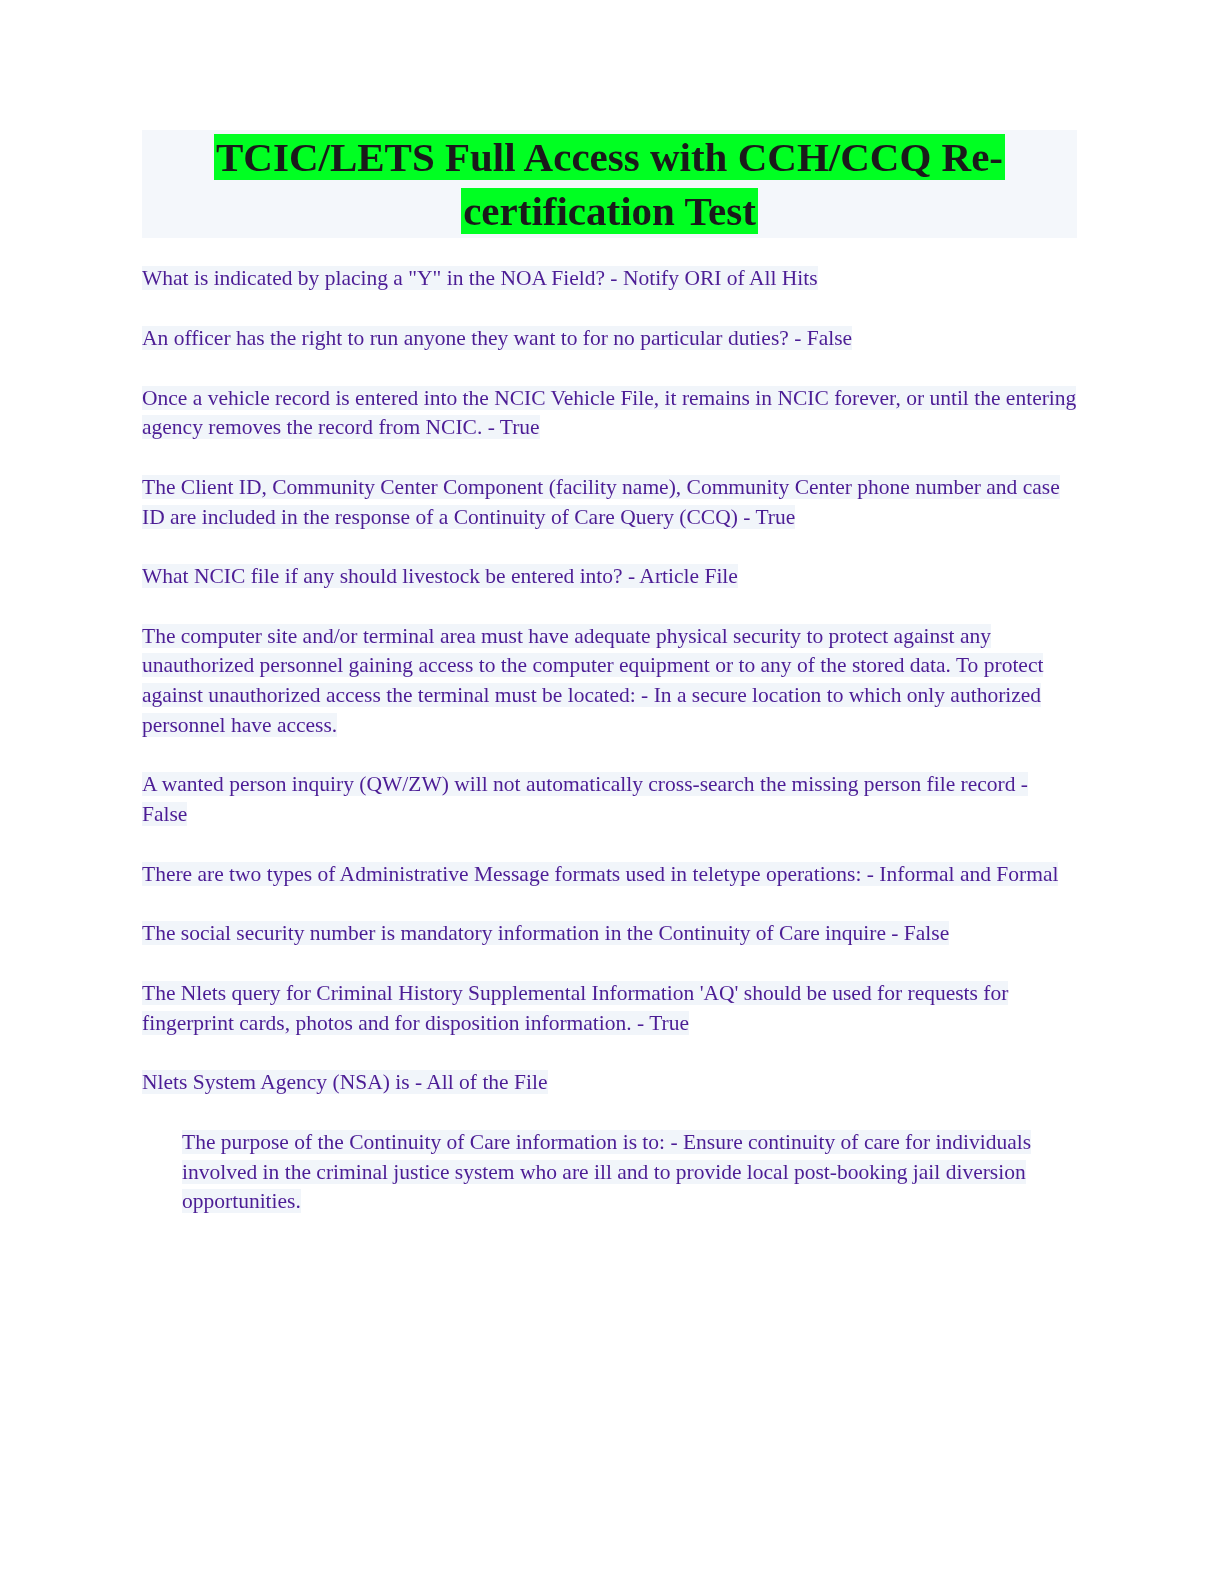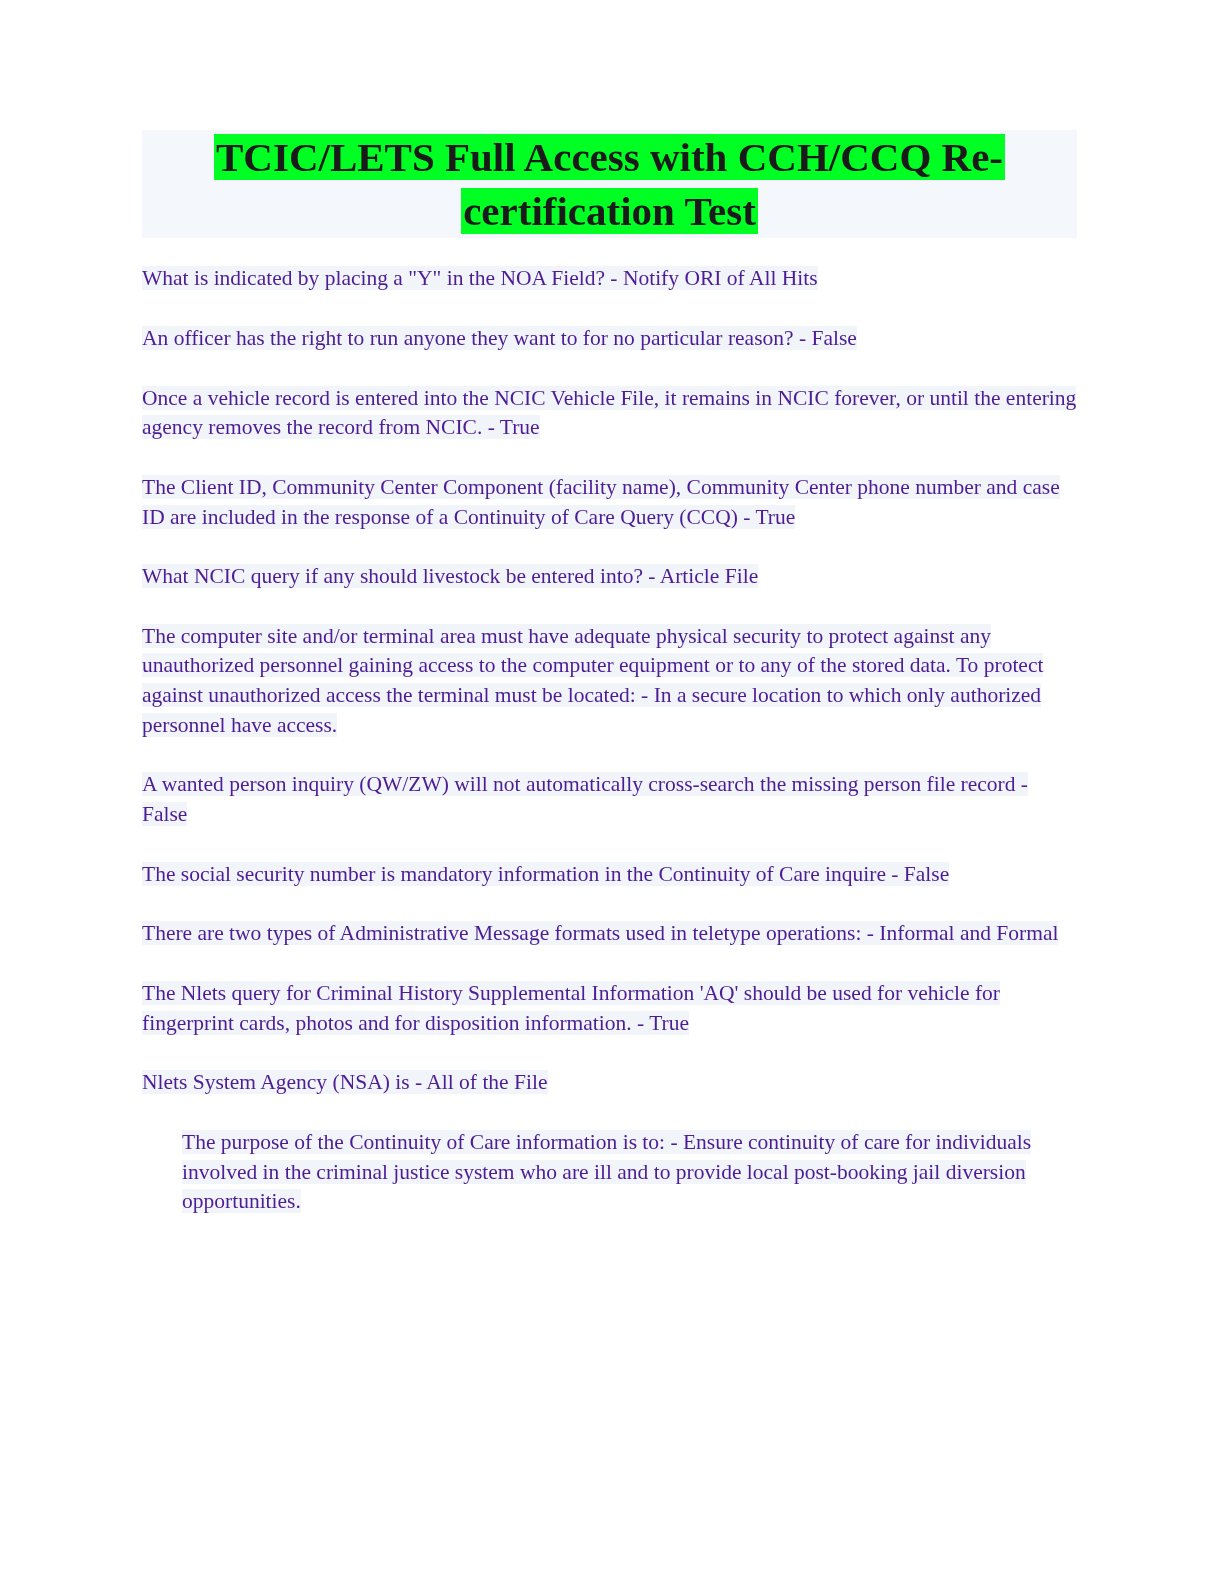--- a/index.html
+++ b/index.html
@@ -62,26 +62,26 @@
 </style>
 </head>
 <body>
 
 <div class="page">
   <div class="content">
 
     <h1 class="doc-title"><span class="hl">TCIC/LETS Full Access with CCH/CCQ Re-certification Test</span></h1>
 
     <p class="qa"><span class="txt">What is indicated by placing a "Y" in the NOA Field? - Notify ORI of All Hits</span></p>
-    <p class="qa"><span class="txt">An officer has the right to run anyone they want to for no particular reason? - False</span></p>
+    <p class="qa"><span class="txt">An officer has the right to run anyone they want to for no particular duties? - False</span></p>
     <p class="qa"><span class="txt">Once a vehicle record is entered into the NCIC Vehicle File, it remains in NCIC forever, or until the entering agency removes the record from NCIC. - True</span></p>
     <p class="qa"><span class="txt">The Client ID, Community Center Component (facility name), Community Center phone number and case ID are included in the response of a Continuity of Care Query (CCQ) - True</span></p>
-    <p class="qa"><span class="txt">What NCIC query if any should livestock be entered into? - Article File</span></p>
+    <p class="qa"><span class="txt">What NCIC file if any should livestock be entered into? - Article File</span></p>
     <p class="qa"><span class="txt">The computer site and/or terminal area must have adequate physical security to protect against any unauthorized personnel gaining access to the computer equipment or to any of the stored data. To protect against unauthorized access the terminal must be located: - In a secure location to which only authorized personnel have access.</span></p>
     <p class="qa"><span class="txt">A wanted person inquiry (QW/ZW) will not automatically cross-search the missing person file record - False</span></p>
+    <p class="qa"><span class="txt">There are two types of Administrative Message formats used in teletype operations: - Informal and Formal</span></p>
     <p class="qa"><span class="txt">The social security number is mandatory information in the Continuity of Care inquire - False</span></p>
-    <p class="qa"><span class="txt">There are two types of Administrative Message formats used in teletype operations: - Informal and Formal</span></p>
-    <p class="qa"><span class="txt">The Nlets query for Criminal History Supplemental Information 'AQ' should be used for vehicle for fingerprint cards, photos and for disposition information. - True</span></p>
+    <p class="qa"><span class="txt">The Nlets query for Criminal History Supplemental Information 'AQ' should be used for requests for fingerprint cards, photos and for disposition information. - True</span></p>
     <p class="qa"><span class="txt">Nlets System Agency (NSA) is - All of the File</span></p>
     <p class="qa"><span class="txt">The purpose of the Continuity of Care information is to: - Ensure continuity of care for individuals involved in the criminal justice system who are ill and to provide local post-booking jail diversion opportunities.</span></p>
 
   </div>
 </div>
 
 </body></html>

